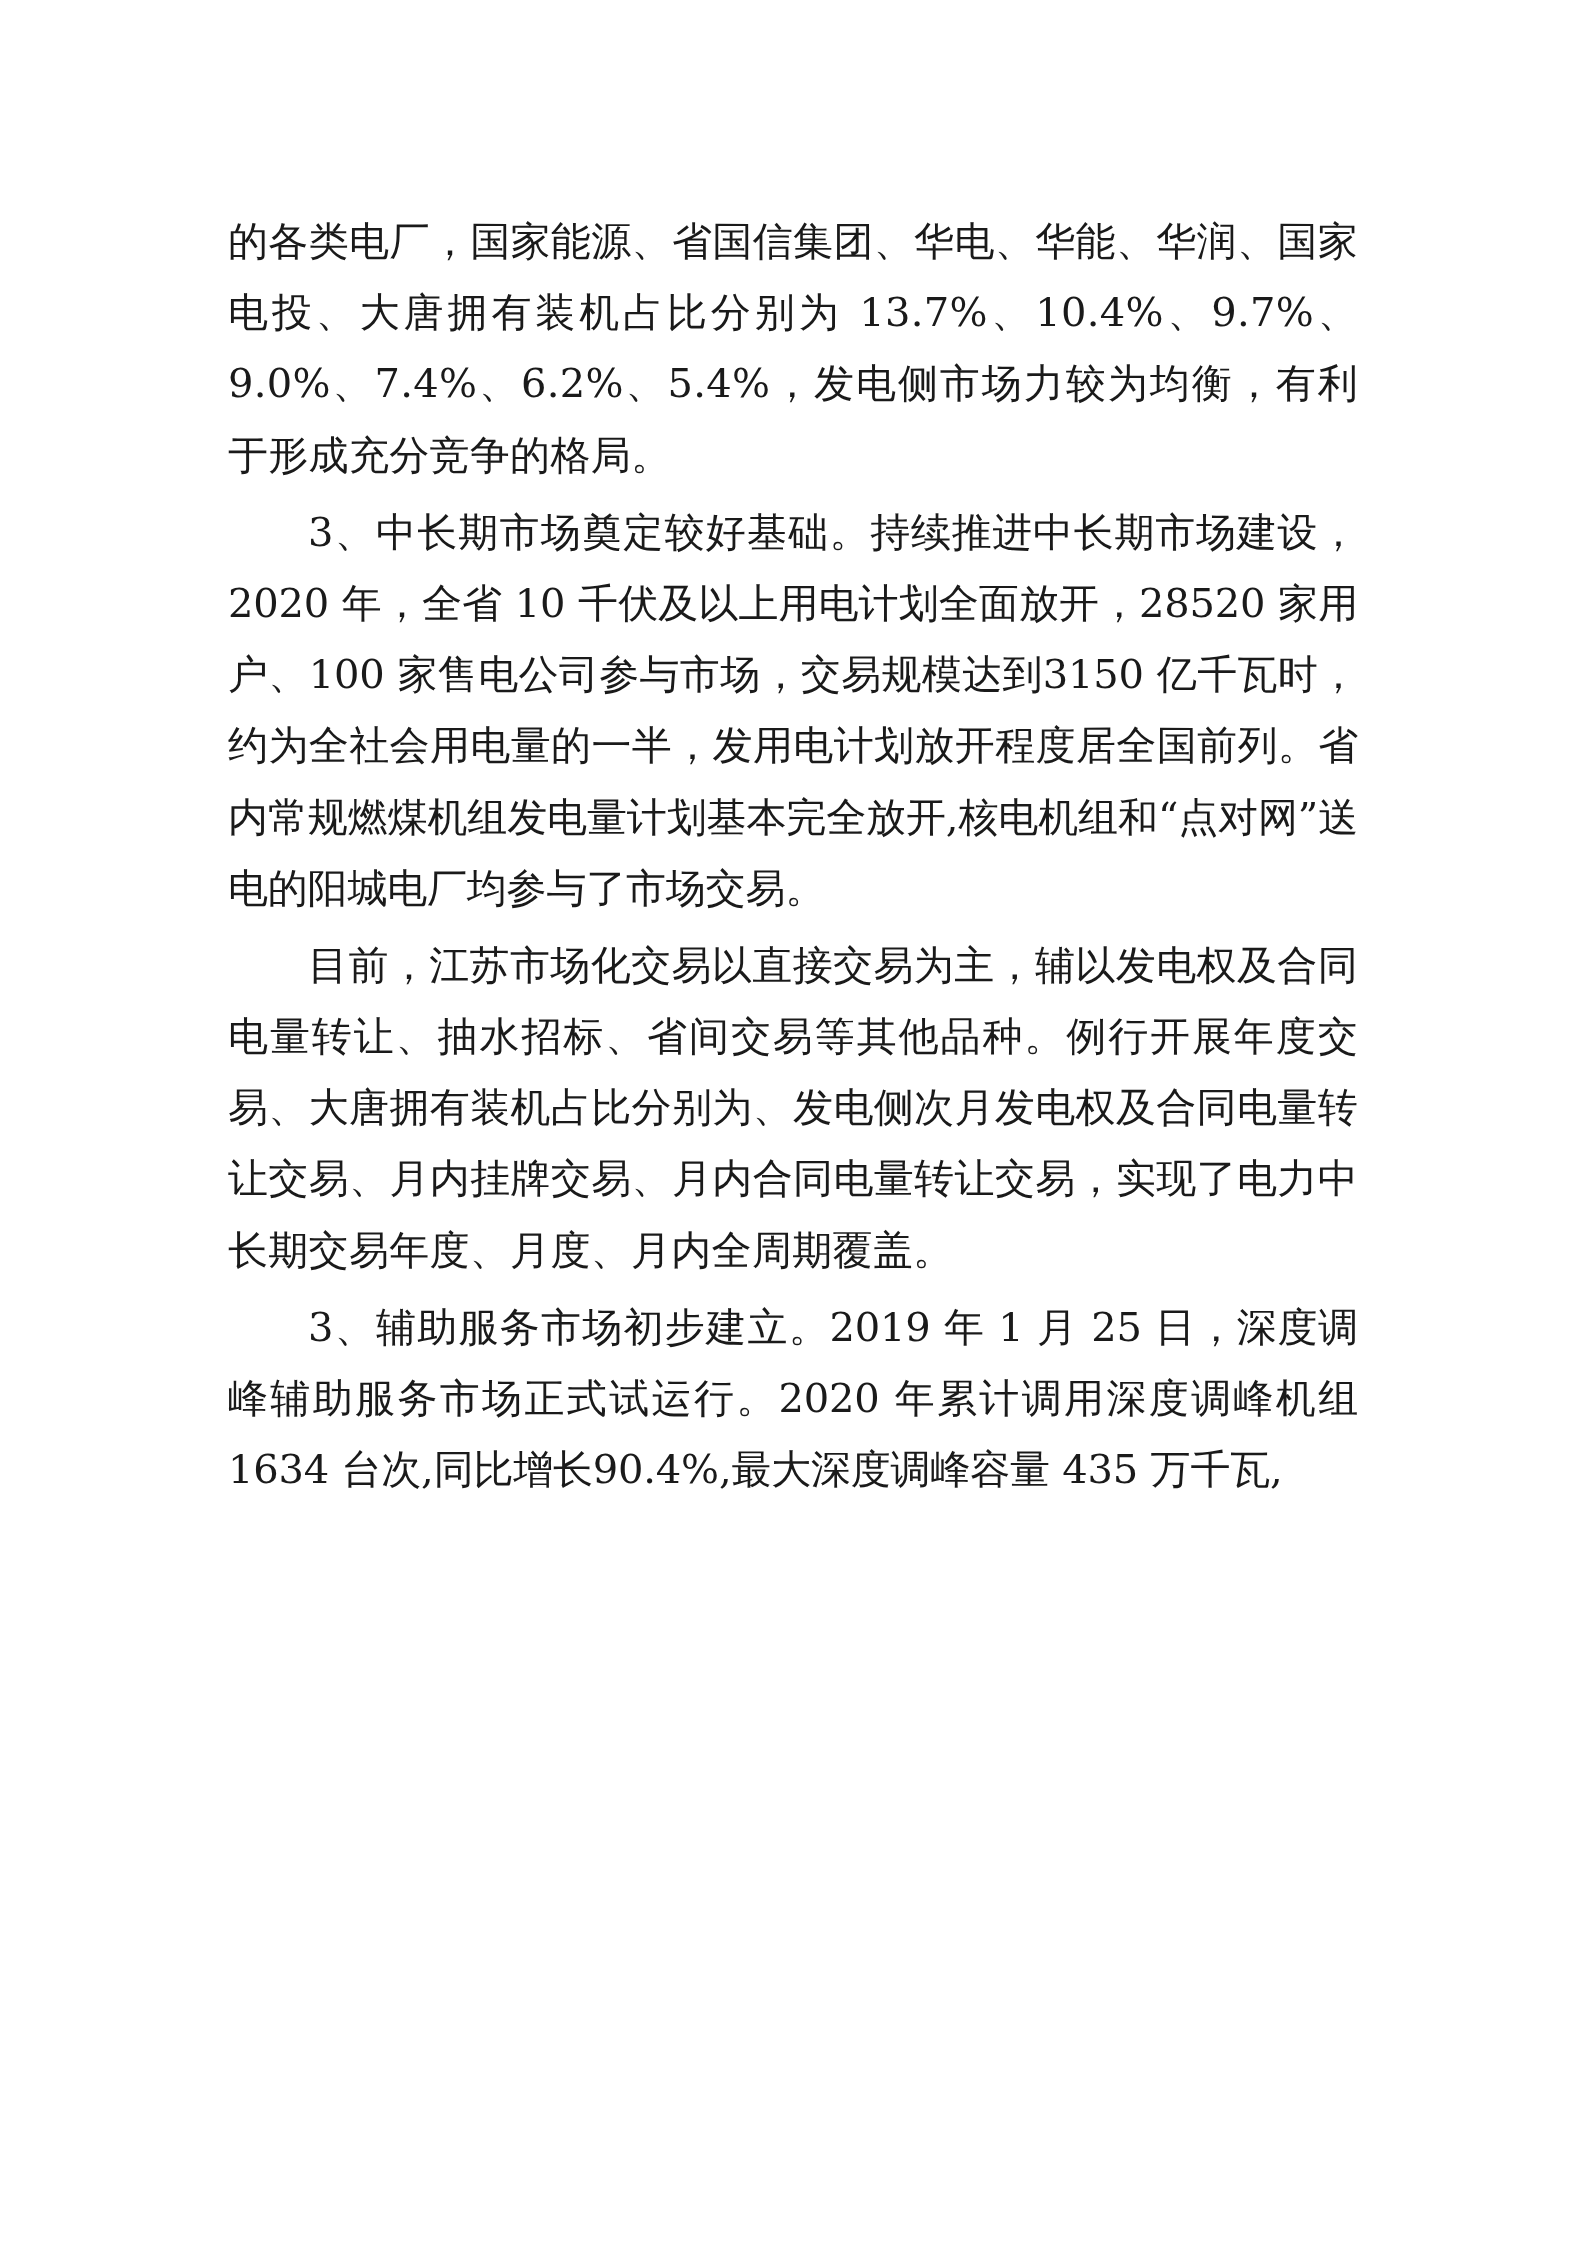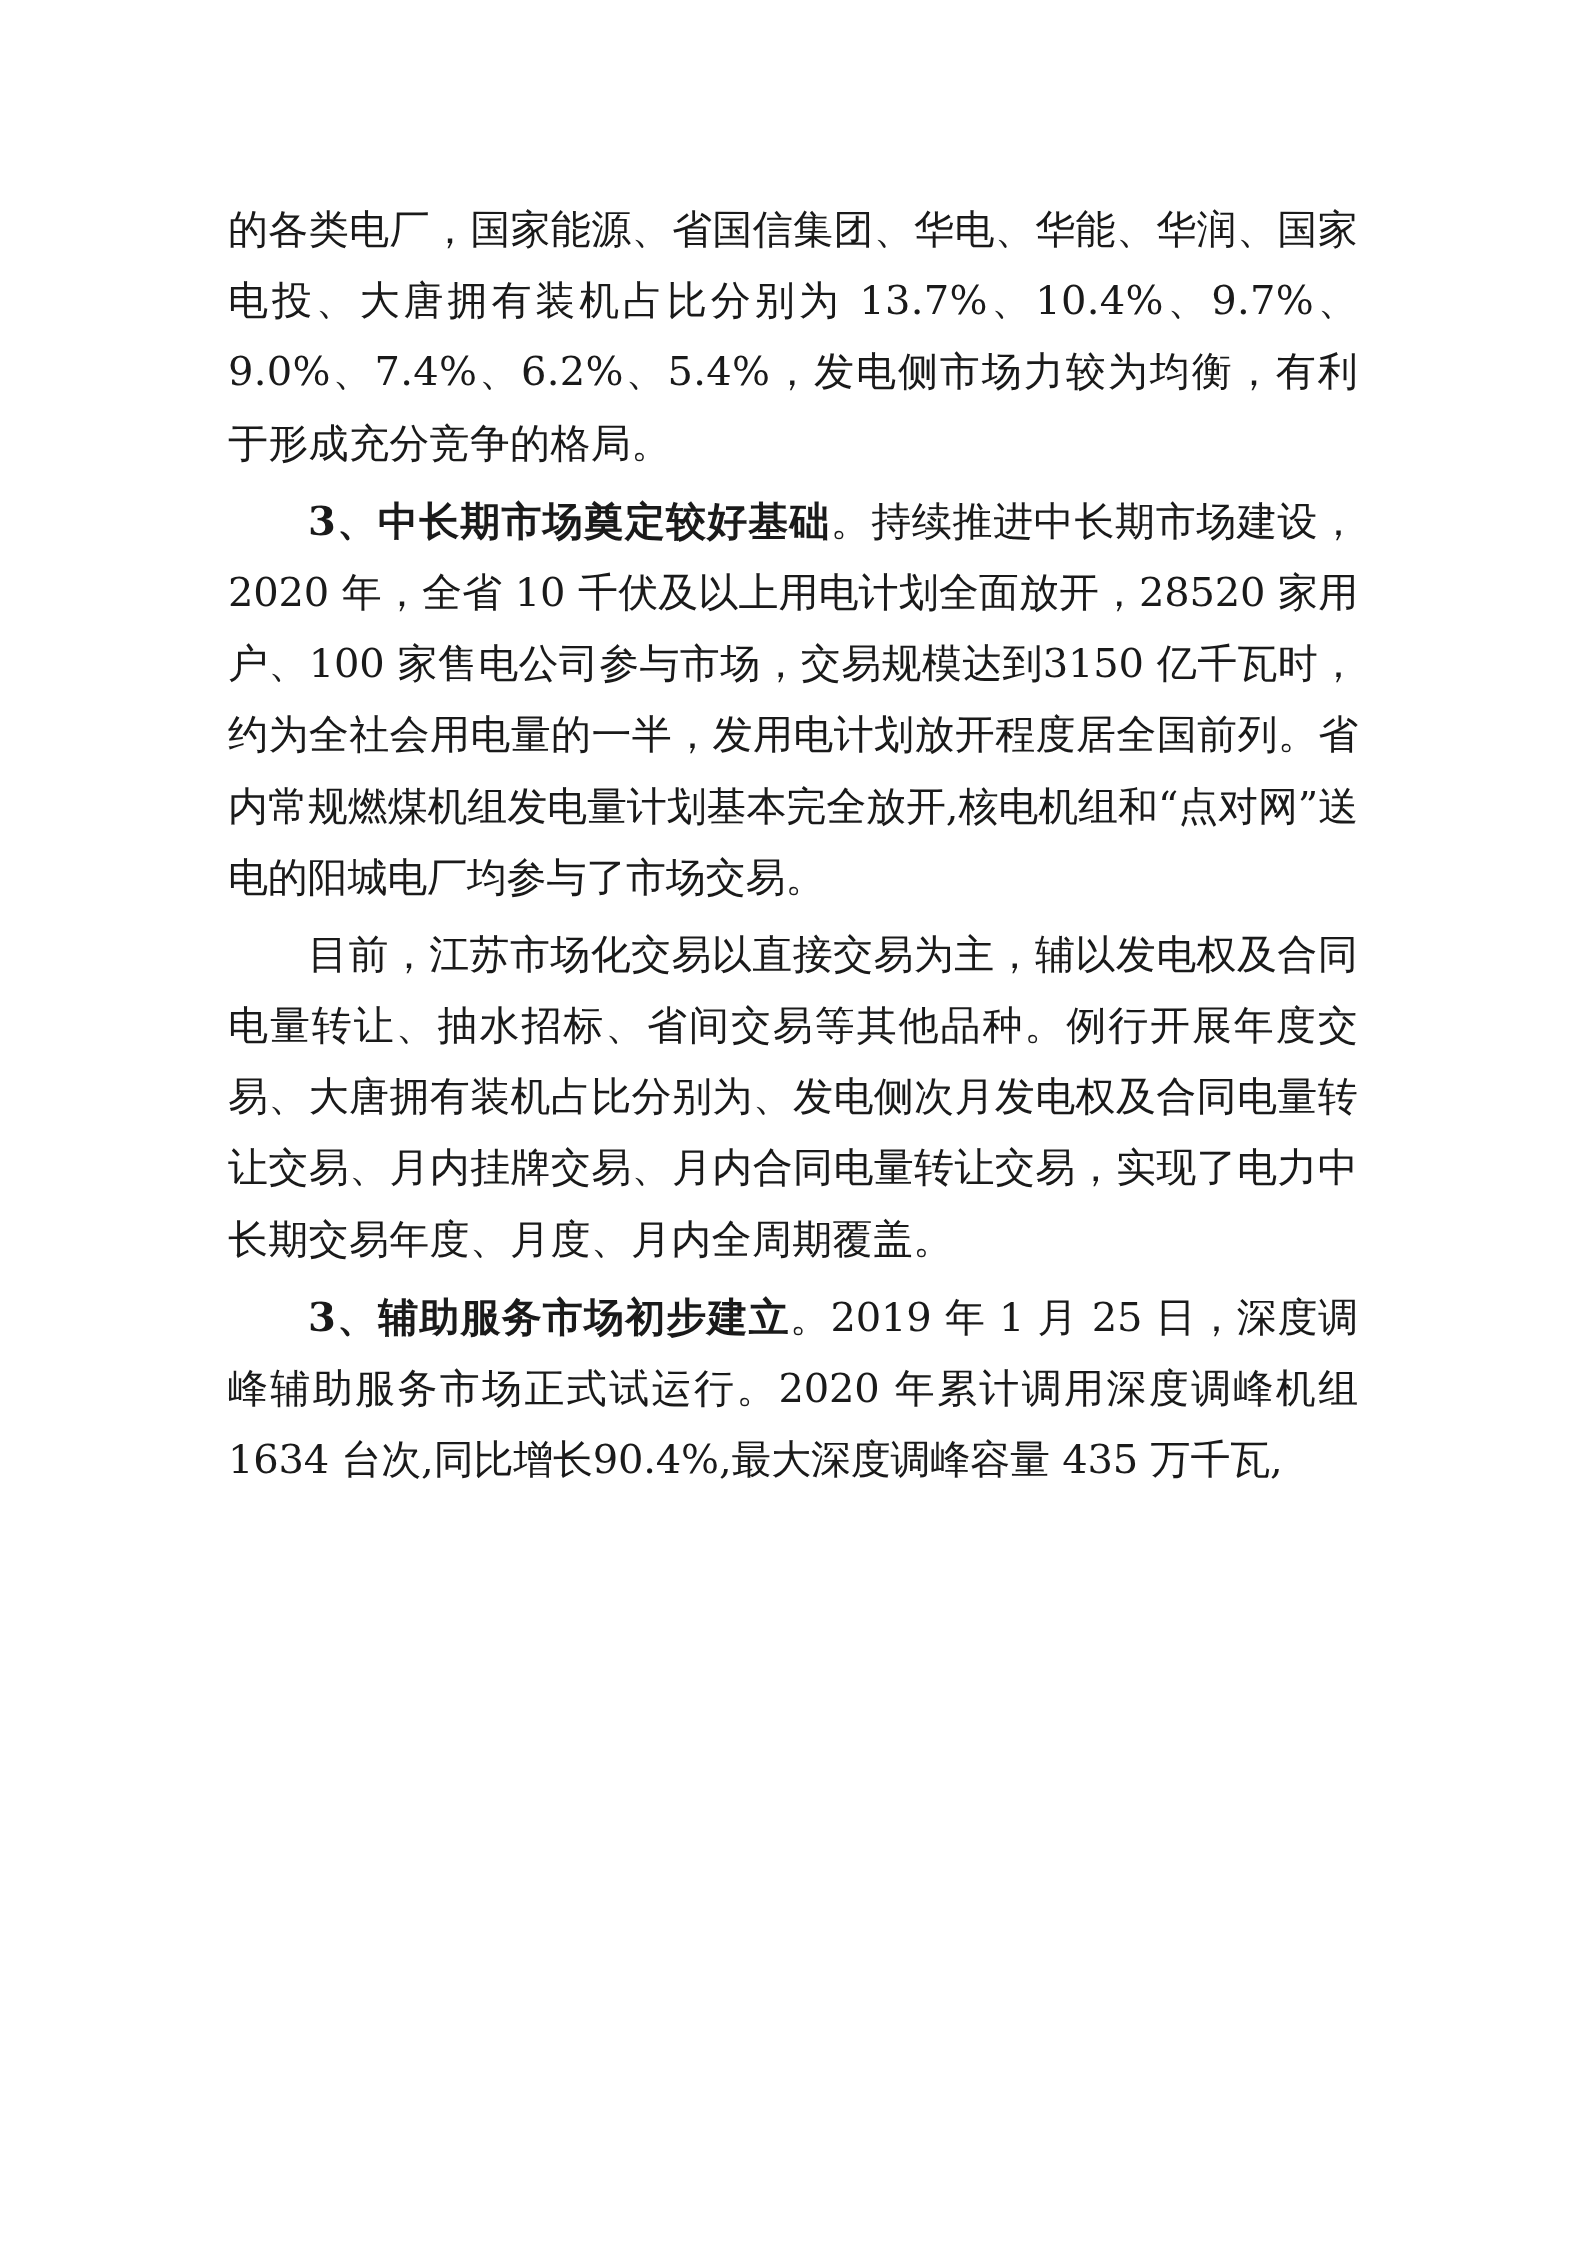--- a/index.html
+++ b/index.html
@@ -4,21 +4,21 @@
 <style>
   html, body {
     margin: 0;
     padding: 0;
     background: #ffffff;
   }
   .page {
     position: relative;
     width: 1587px;
     height: 1803px;
-    margin: 4px auto;
+    margin: 16px auto;
     background: #ffffff;
     box-sizing: border-box;
     font-family: "DejaVu Serif", "Liberation Serif", serif;
     color: #1a1a1a;
   }
   .content {
     position: absolute;
     left: 228px;
     top: 190px;
     width: 1130px;
@@ -28,21 +28,21 @@
     line-height: 1.78;
     text-align: justify;
     text-justify: inter-ideograph;
     margin: 0 0 6px 0;
     letter-spacing: 0.3px;
   }
   .indent {
     text-indent: 80px;
   }
   .lead {
-    font-weight: bold;
+    font-weight: normal;
   }
   .tight {
     letter-spacing: -0.2px;
   }
   .pagenum {
     position: absolute;
     left: 0;
     right: 0;
     top: 1970px;
     text-align: center;

